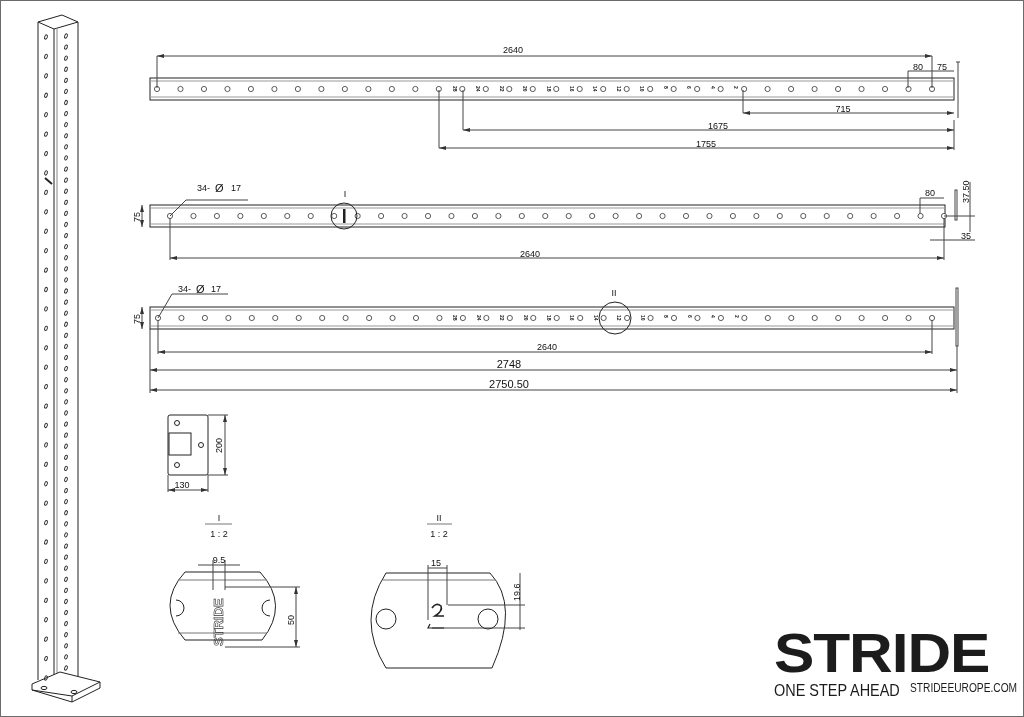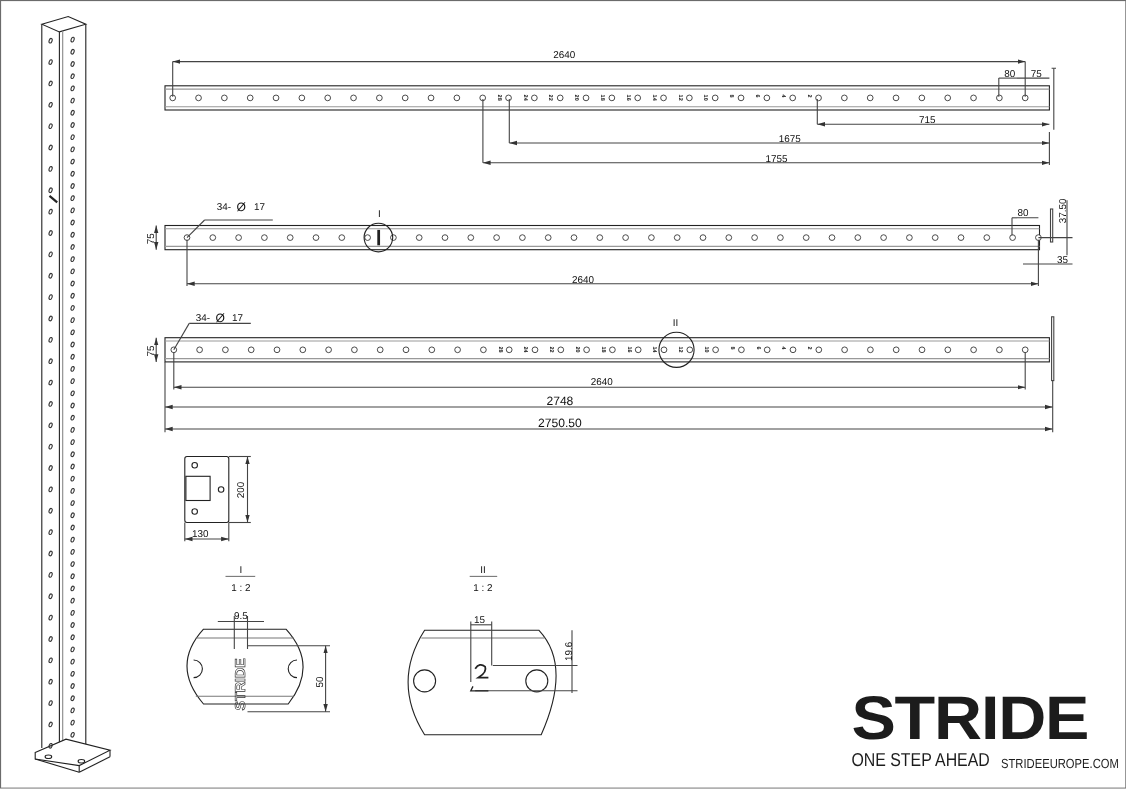--- a/index.html
+++ b/index.html
@@ -4,21 +4,21 @@
 <style>
   html, body { margin:0; padding:0; background:#ffffff; }
   body { width:1024px; height:717px; position:relative; overflow:hidden; font-family:"Liberation Sans", sans-serif; }
   .sheet { position:absolute; left:0; top:0; width:1022px; height:715px; border:1px solid #6b6b6b; background:#fff; }
   svg.drawing { position:absolute; left:0; top:0; }
   .dim { font-family:"Liberation Sans", sans-serif; font-size:9px; fill:#111; }
   .dimL { font-family:"Liberation Sans", sans-serif; font-size:11px; fill:#111; }
   .tiny { font-family:"Liberation Sans", sans-serif; font-size:5px; fill:#111; font-weight:bold; }
   .logo { position:absolute; left:774px; top:627px; width:236px; }
   .logo-word { font-family:"Liberation Sans", sans-serif; font-weight:900; font-size:56px; letter-spacing:-1px; color:#1c1c1c; line-height:52px; transform:scaleX(1.08); transform-origin:left; display:block; }
-  .logo-tag { display:flex; align-items:flex-end; margin-top:2px; color:#1c1c1c; white-space:nowrap; }
+  .logo-tag { display:flex; align-items:flex-start; margin-top:2px; color:#1c1c1c; white-space:nowrap; }
   .logo-tag .t1 { font-family:"Liberation Sans", sans-serif; font-size:17px; transform:scaleX(0.85); transform-origin:left; display:inline-block; width:128px; }
   .logo-tag .sep { display:inline-block; width:1px; height:16px; background:#1c1c1c; margin:0 4px; }
   .logo-tag .t2 { font-family:"Liberation Sans", sans-serif; font-size:12px; transform:scaleX(0.85); transform-origin:left; display:inline-block; }
 </style>
 </head>
 <body>
 
 <div class="sheet"></div>
 
 <svg class="drawing" width="1024" height="717" viewBox="0 0 1024 717">

